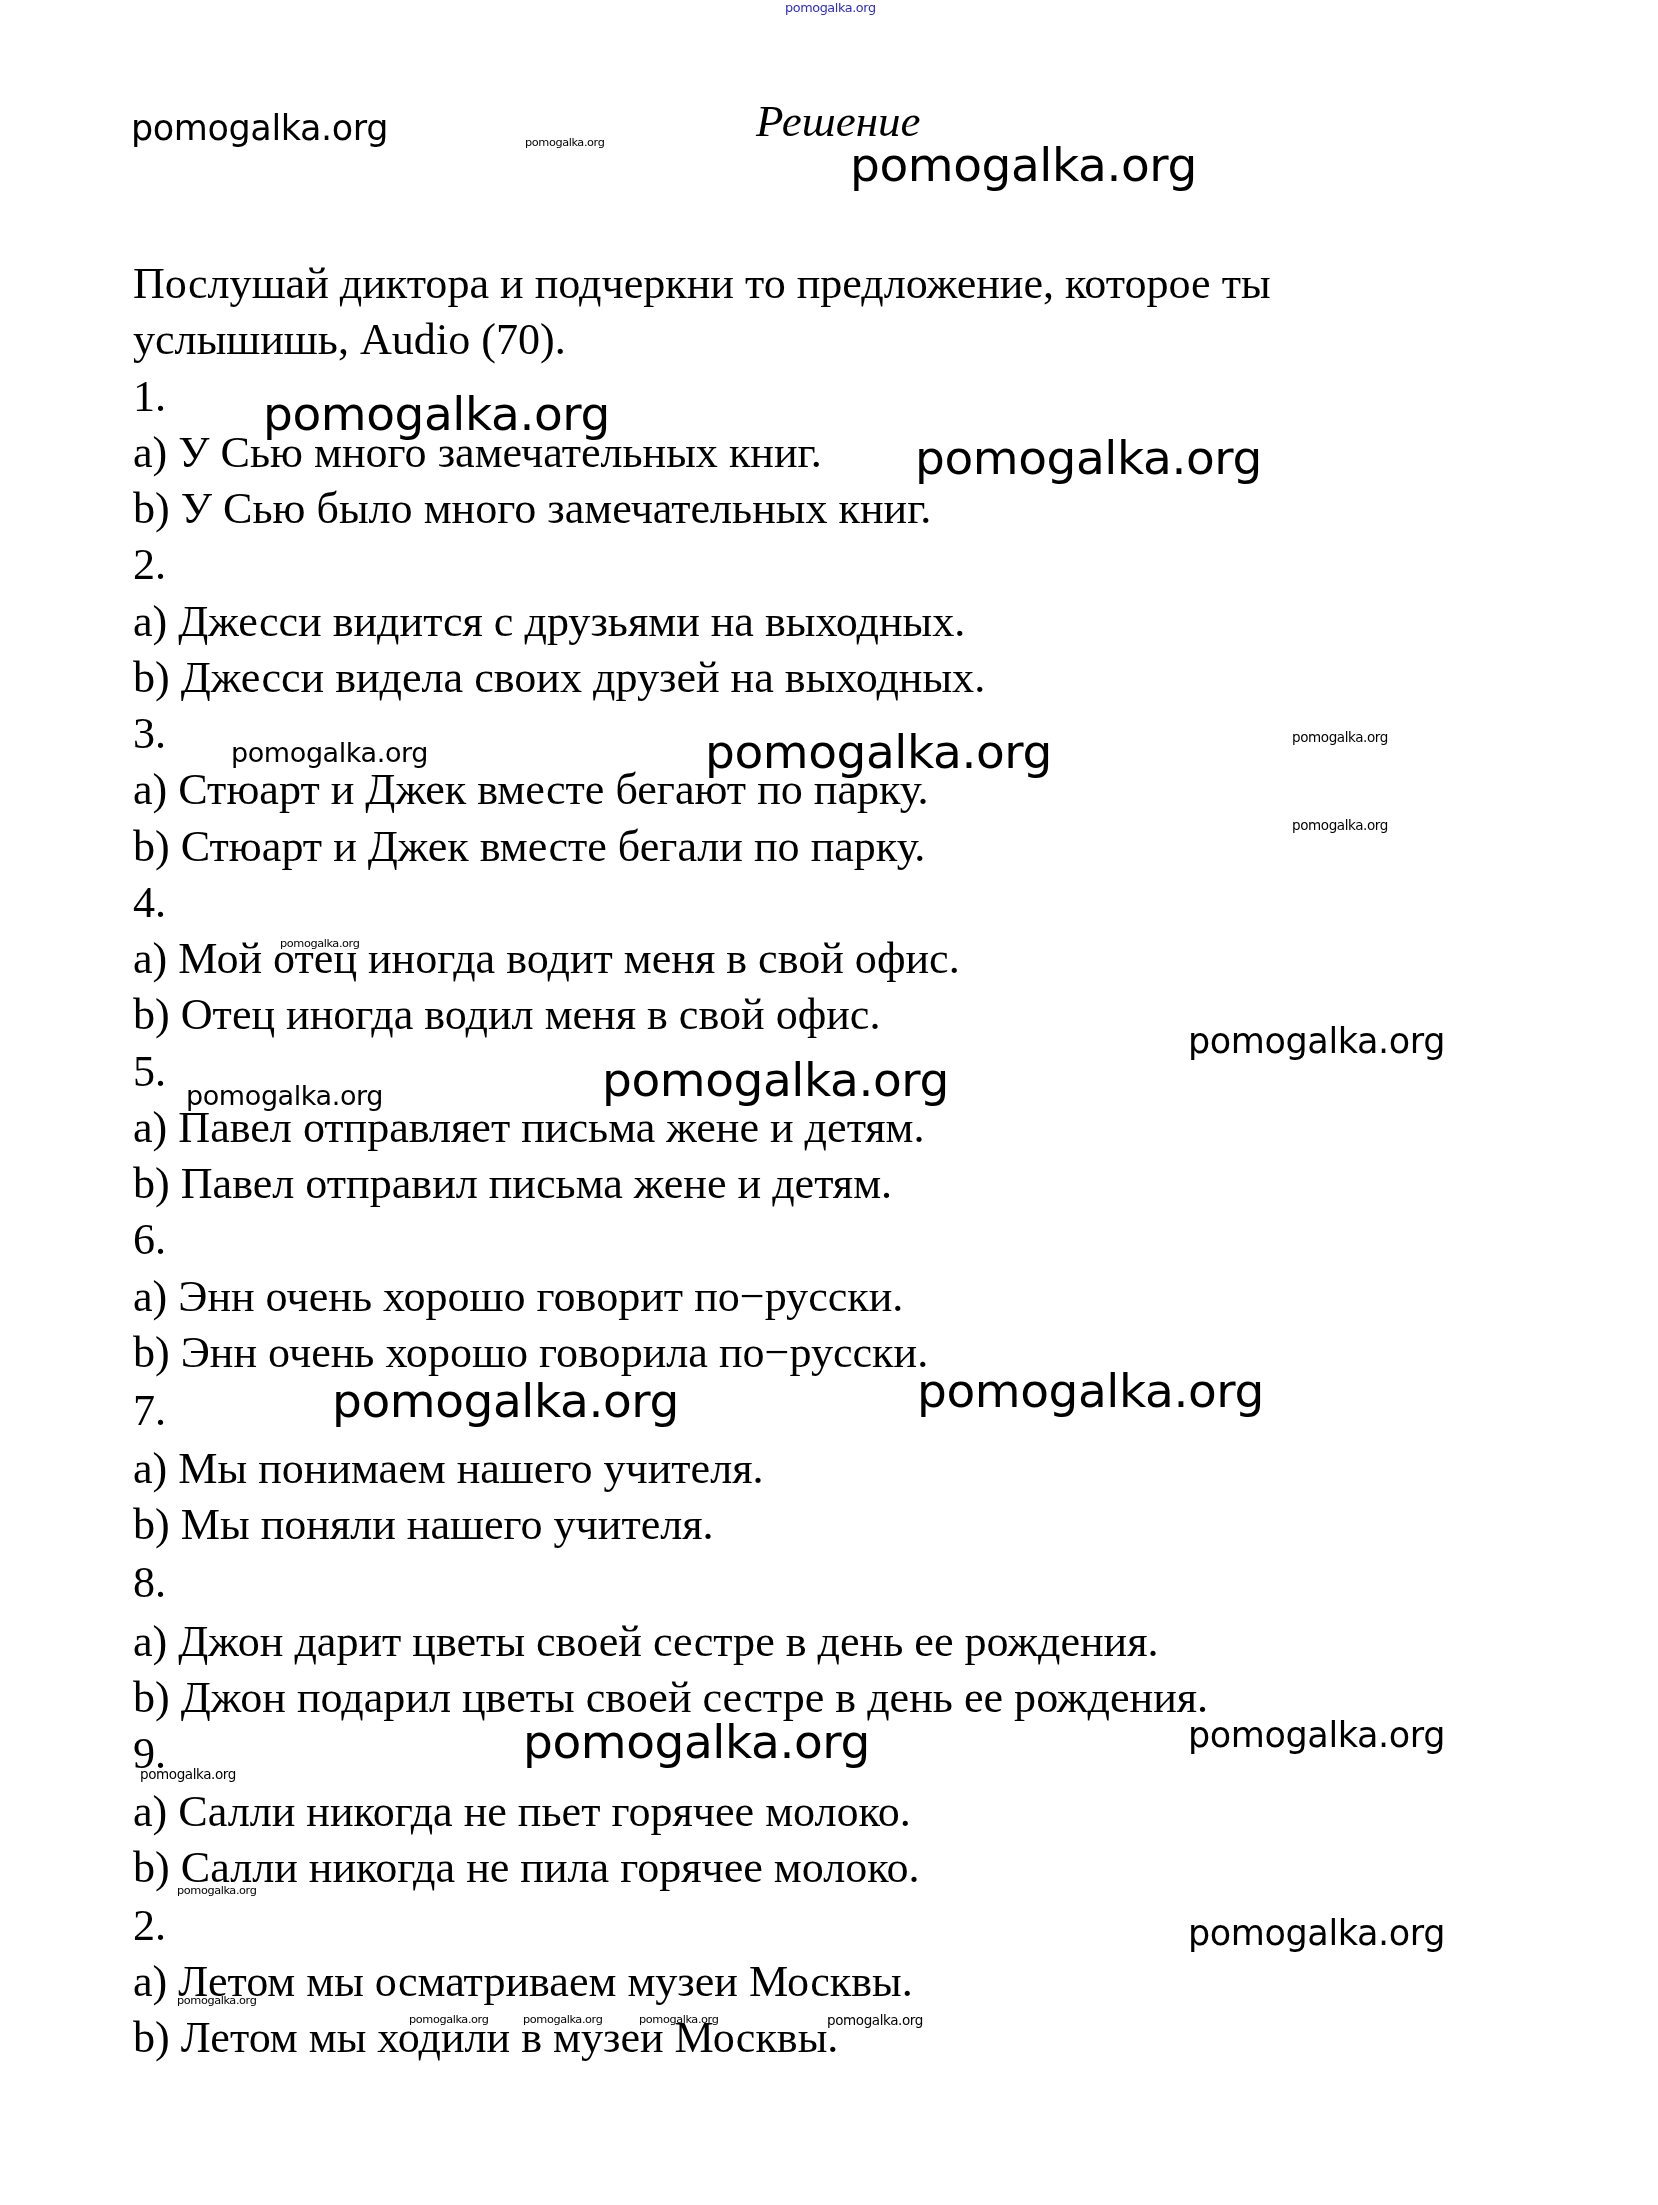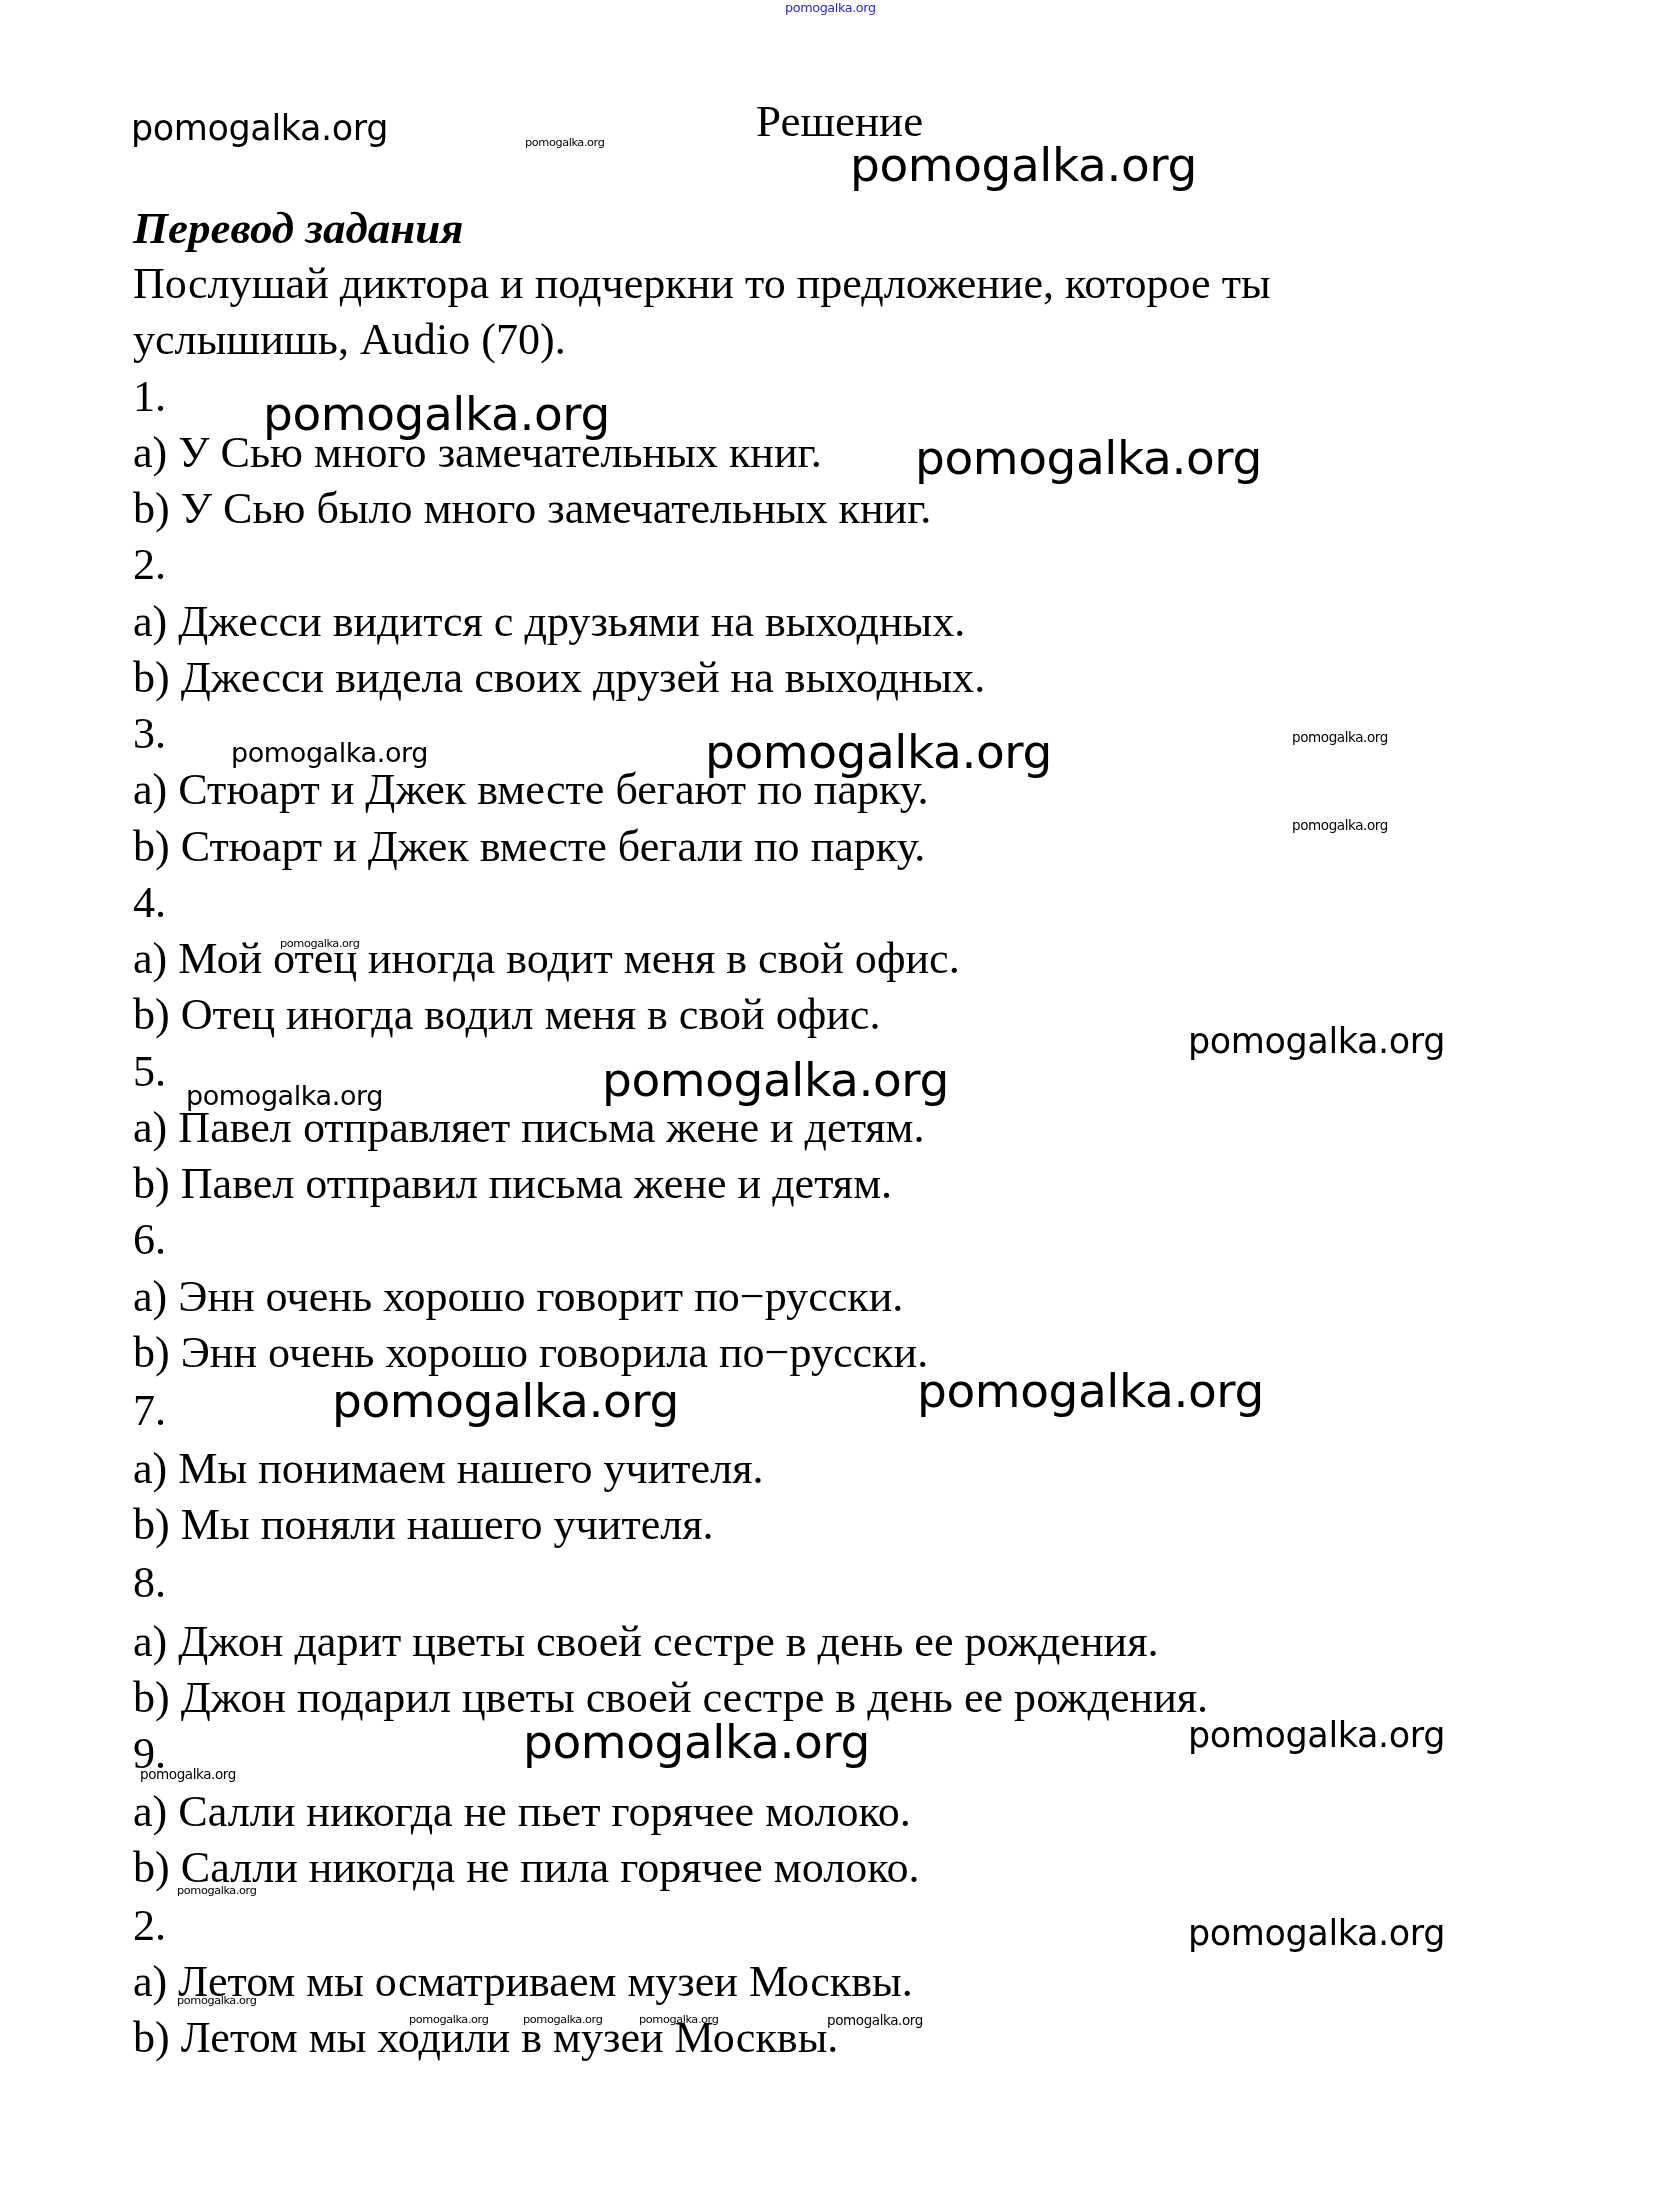--- a/index.html
+++ b/index.html
@@ -19,24 +19,23 @@
 </style>
 </head>
 <body>
 
 <div class="page">
 
   <div class="wm wm-top" style="left:785px; top:2.3px;">pomogalka.org</div>
 
   <div class="wm wm-l" style="left:131px; top:111px;">pomogalka.org</div>
   <div class="wm wm-xs" style="left:525px; top:137px;">pomogalka.org</div>
-  <div class="serif heading-title" style="left:756px; top:99px;">Решение</div>
+  <div class="serif heading-title" style="left:756px; top:99px;font-style:italic;">Решение</div>
   <div class="wm wm-xl" style="left:850px; top:141px;">pomogalka.org</div>
 
-  <div class="serif heading-italic" style="top:206px;">Перевод задания</div>
   <div class="serif line" style="top:261px;">Послушай диктора и подчеркни то предложение, которое ты</div>
   <div class="serif line" style="top:317px;">услышишь, Audio (70).</div>
 
   <div class="serif line" style="top:374px;">1.</div>
   <div class="wm wm-xl" style="left:263px; top:390px;">pomogalka.org</div>
   <div class="serif line" style="top:430px;">a) У Сью много замечательных книг.</div>
   <div class="wm wm-xl" style="left:915px; top:434px;">pomogalka.org</div>
   <div class="serif line" style="top:486px;">b) У Сью было много замечательных книг.</div>
 
   <div class="serif line" style="top:542px;">2.</div>

